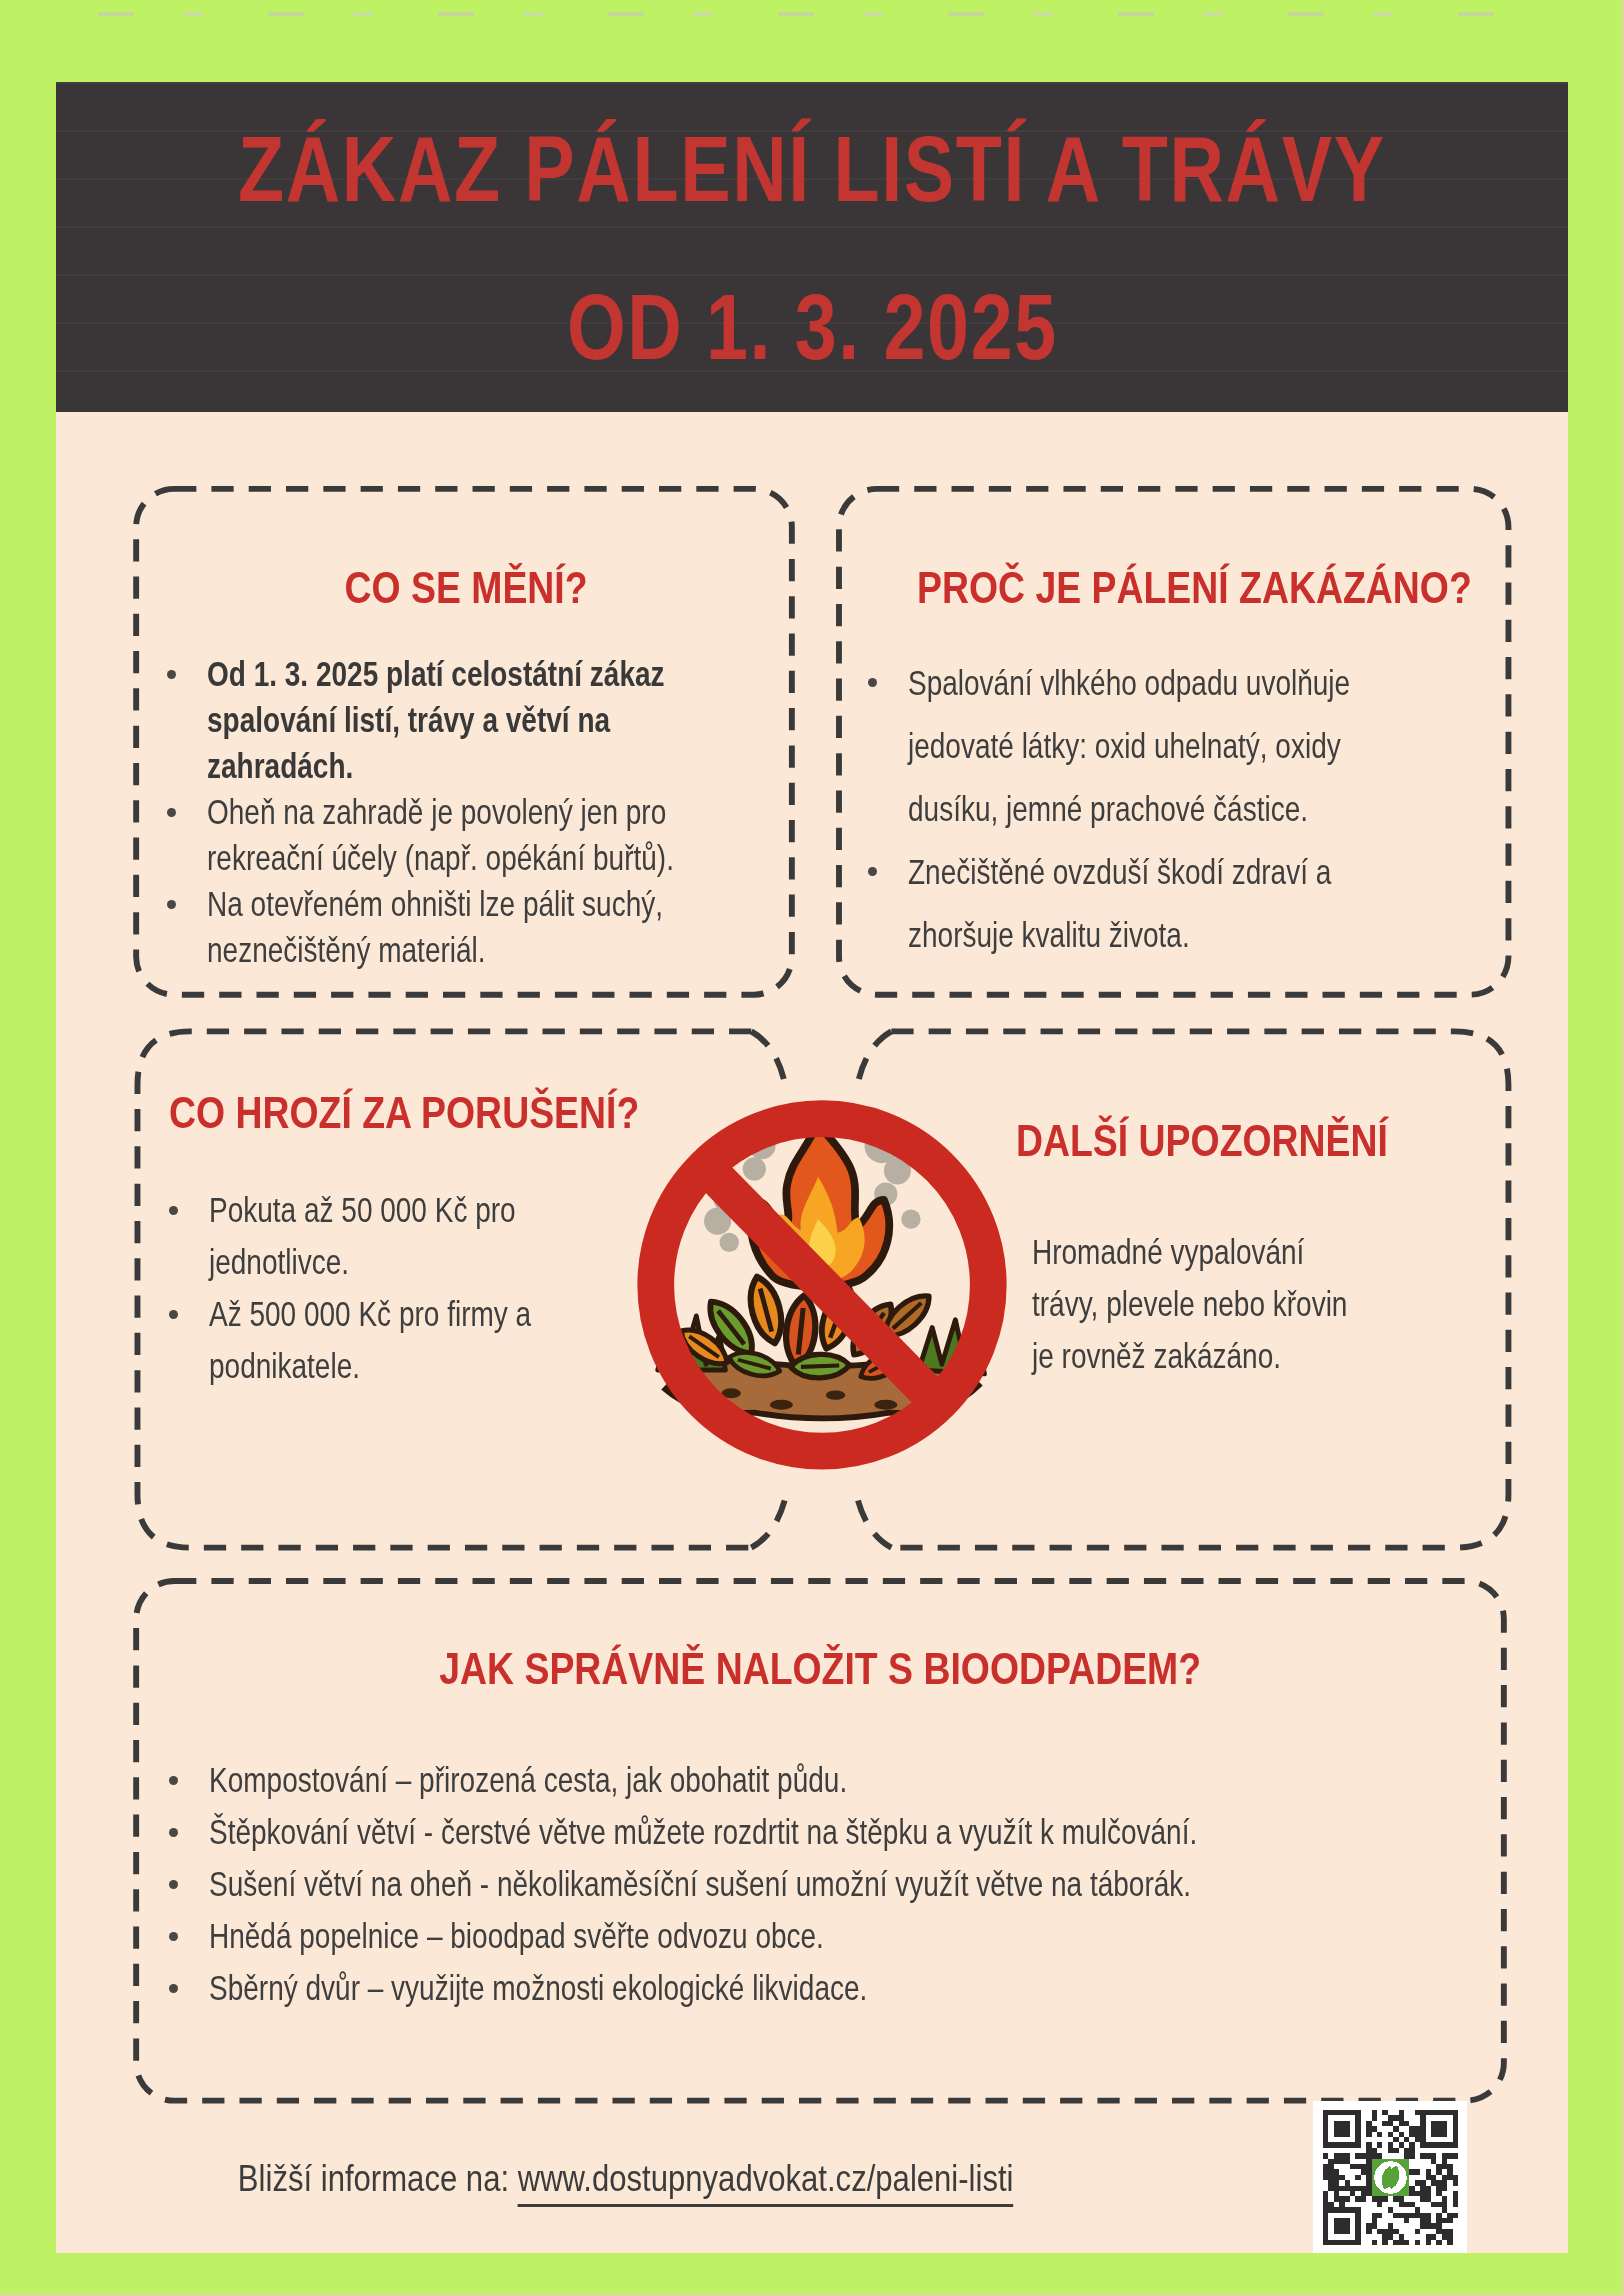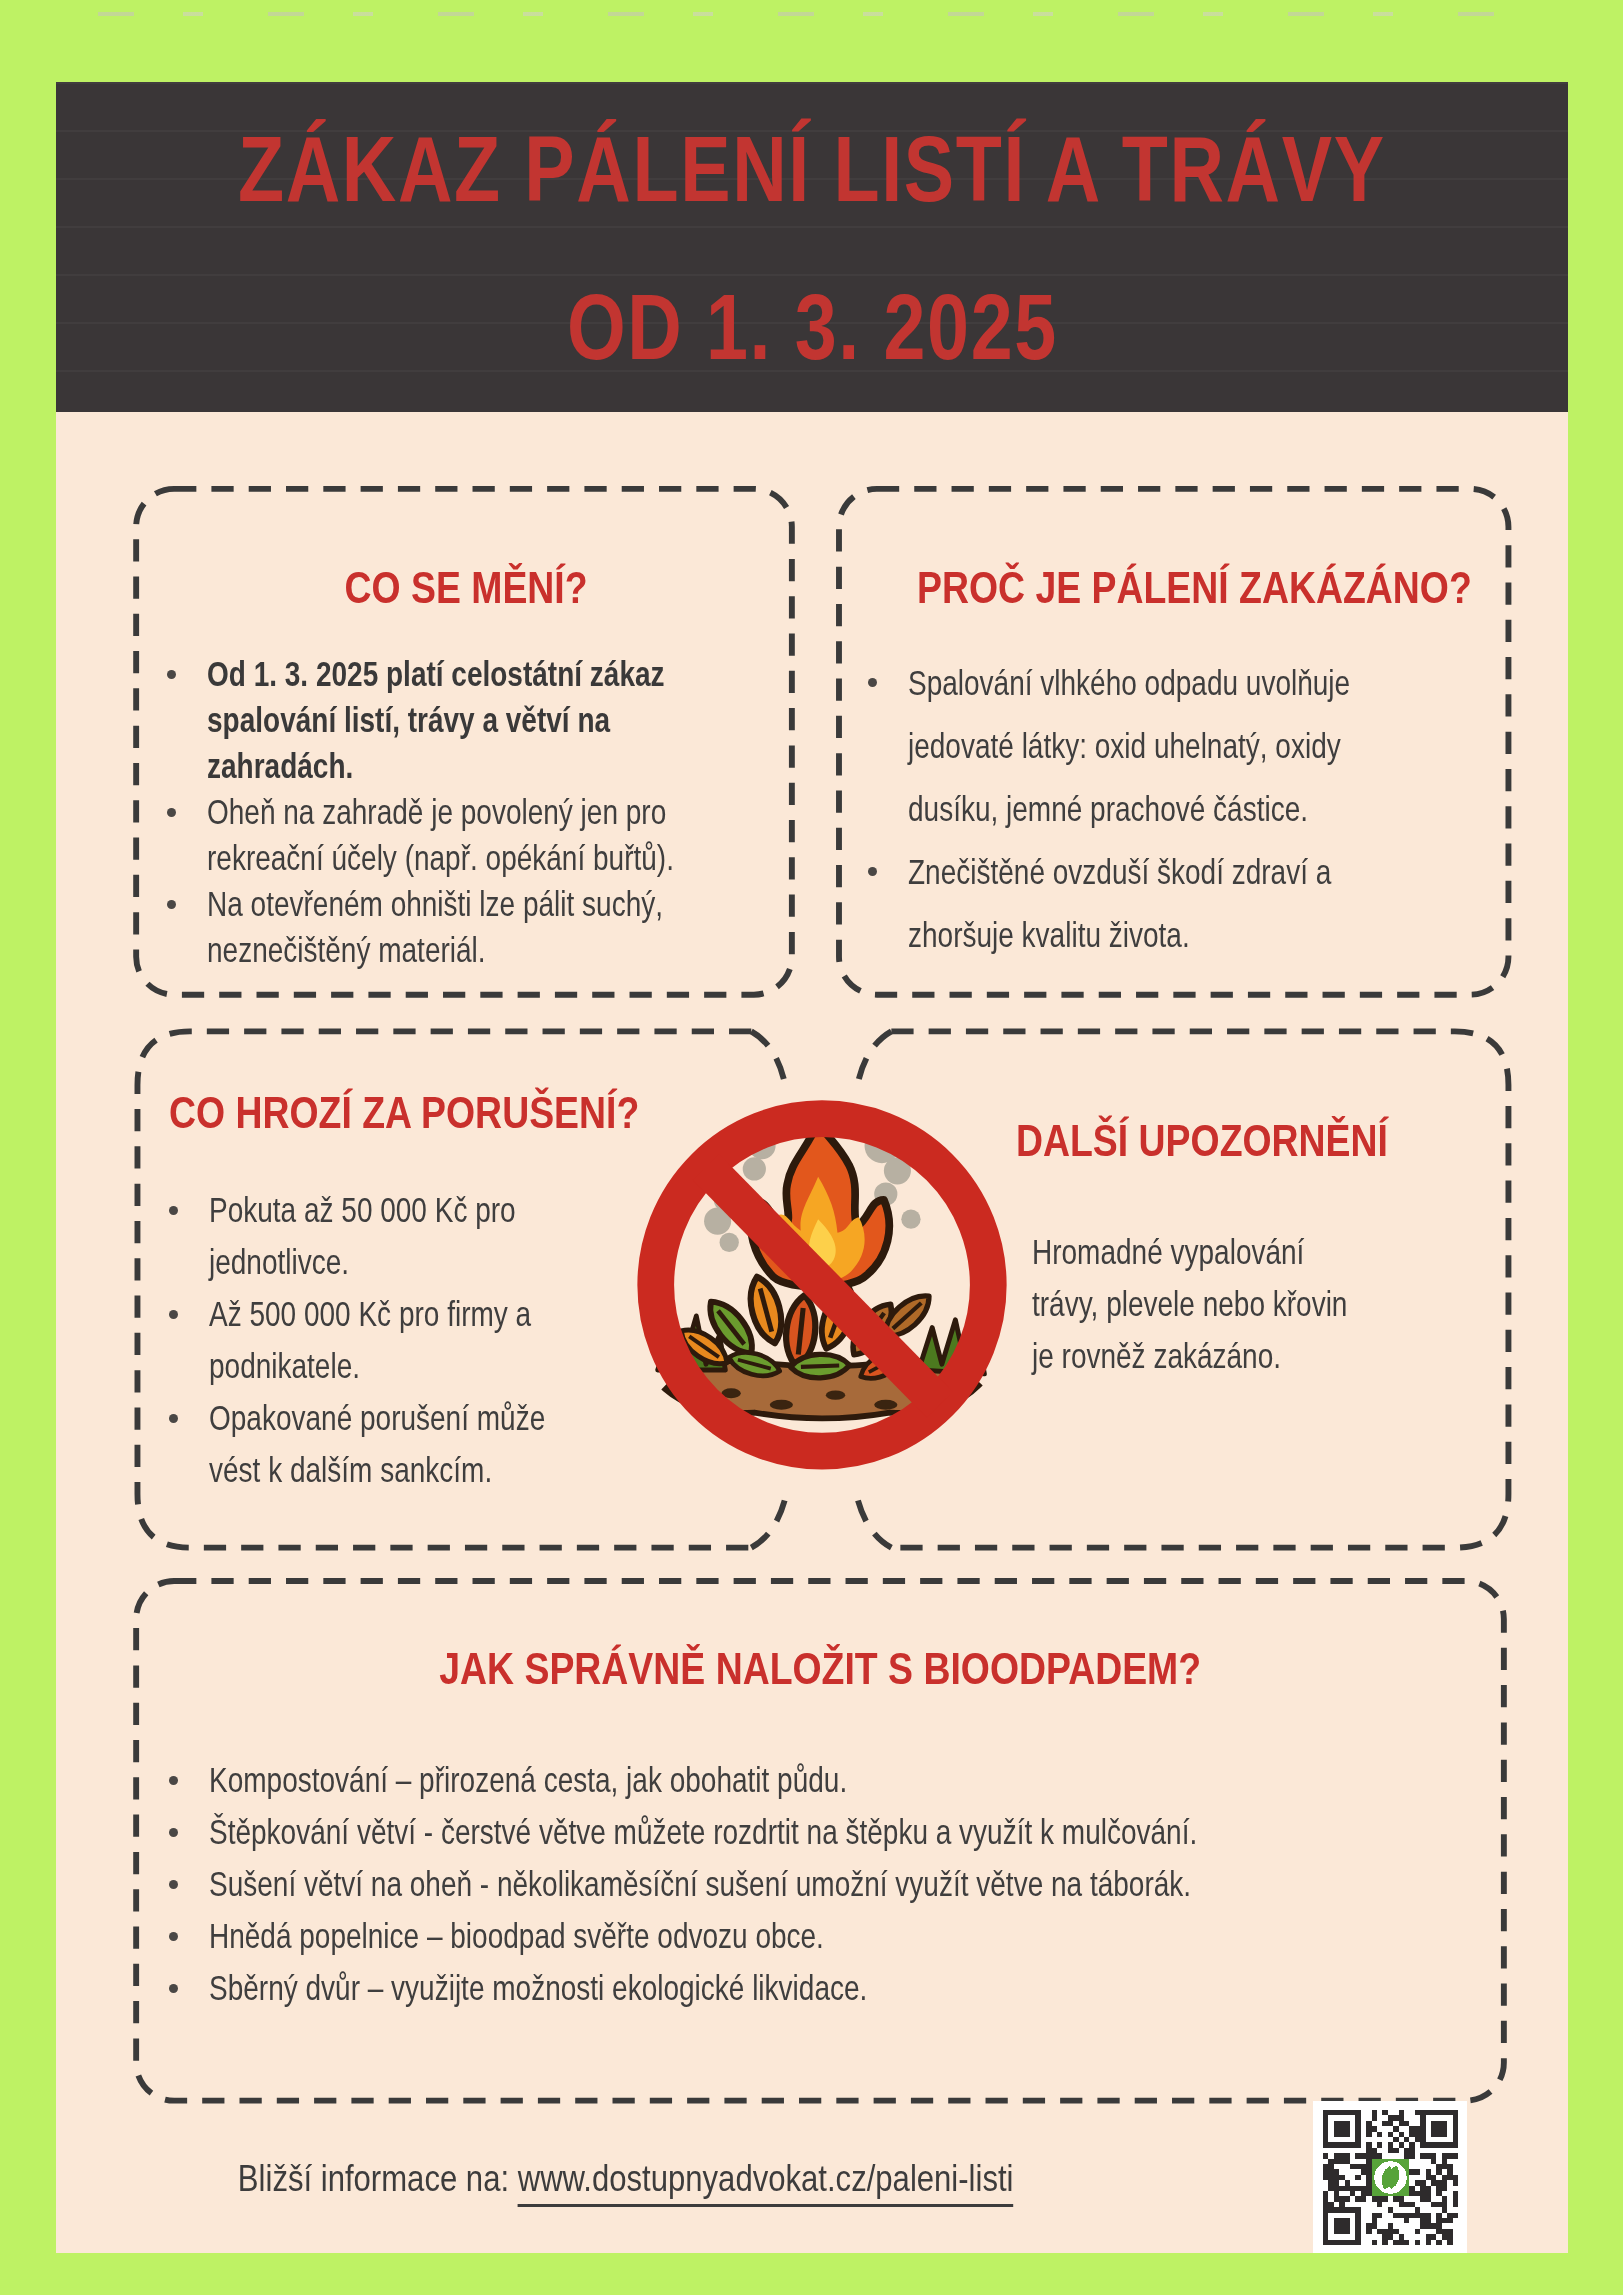--- a/index.html
+++ b/index.html
@@ -164,27 +164,20 @@
         <div class="bl">
           <div class="line"><span class="ln">Pokuta až 50 000 Kč pro</span></div>
           <div class="line"><span class="ln">jednotlivce.</span></div>
         </div>
       </div>
       <div class="bullet">
         <span class="dot"></span>
         <div class="bl">
           <div class="line"><span class="ln">Až 500 000 Kč pro firmy a</span></div>
           <div class="line"><span class="ln">podnikatele.</span></div>
-        </div>
-      </div>
-      <div class="bullet">
-        <span class="dot"></span>
-        <div class="bl">
-          <div class="line"><span class="ln">Opakované porušení může</span></div>
-          <div class="line"><span class="ln">vést k dalším sankcím.</span></div>
         </div>
       </div>
     </div>
   </div>
 
   <div class="box box-dalsi">
     <div class="bhead lefted mt-row2"><span class="hx">DALŠÍ UPOZORNĚNÍ</span></div>
     <div class="dalsi-text" style="margin-top:56px; padding-left:16.4px;">
       <div class="line"><span class="ln">Hromadné vypalování</span></div>
       <div class="line"><span class="ln">trávy, plevele nebo křovin</span></div>

